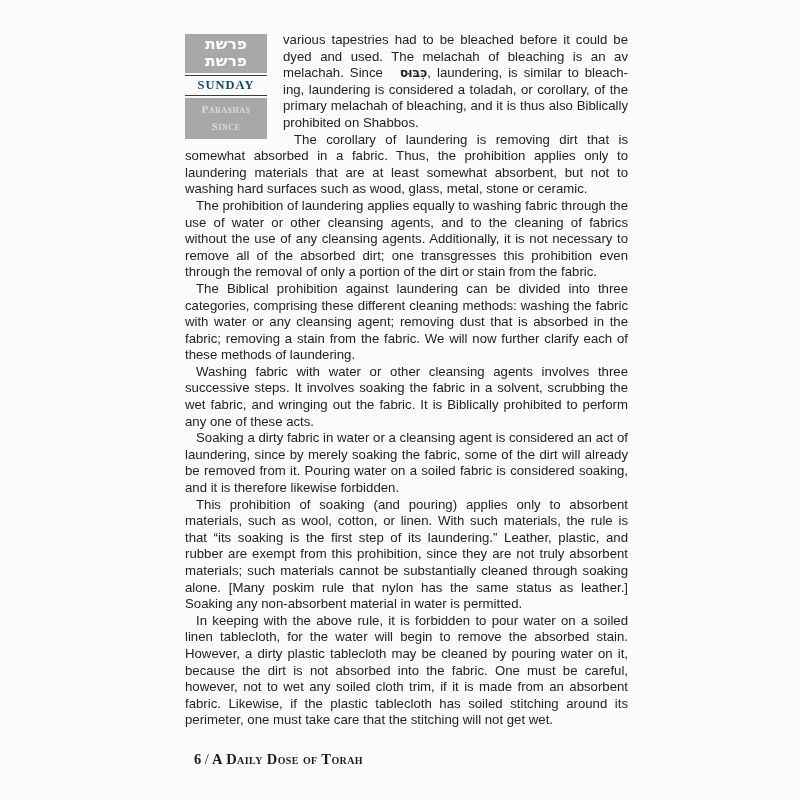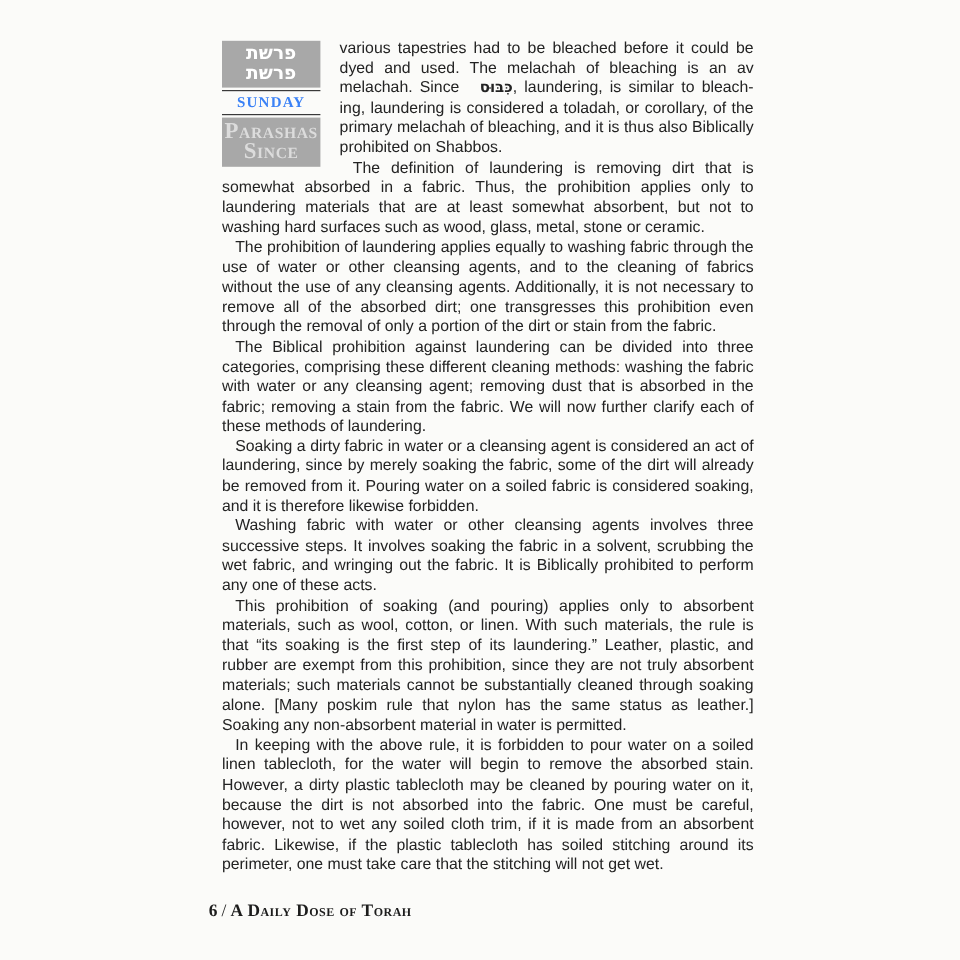--- a/index.html
+++ b/index.html
@@ -52,29 +52,29 @@
     border: 0;
     border-top: 1.4px solid #3a3a3a;
     margin: 2px 0;
   }
   .day-label {
     font-family: "Liberation Serif", serif;
     font-weight: bold;
     font-size: 12.5px;
     line-height: 13px;
     letter-spacing: 1px;
-    color: #3b82f6;
+    color: #0c4a6e;
     text-align: center;
     padding: 1px 0;
   }
   .eng-box {
     font-family: "Liberation Serif", serif;
     font-variant: small-caps;
     font-weight: bold;
-    font-size: 19px;
+    font-size: 11px;
     line-height: 17px;
     letter-spacing: 0.5px;
     padding: 3px 0 4px 0;
     color: #dcdcdc;
     margin-top: 2px;
   }
   
   .article p {
     margin: 0;
     padding: 0;
@@ -85,21 +85,21 @@
   .it { }
   .heb {
     font-family: "DejaVu Sans", sans-serif;
     font-weight: 600;
     font-size: 12.5px;
     margin-left: 11px;
   }
   
   .footer {
     position: absolute;
-    left: 174px;
+    left: 194px;
     top: 751px;
     font-family: "Liberation Serif", serif;
     font-weight: bold;
     font-size: 14.5px;
     color: #1c1c1c;
     letter-spacing: 0.4px;
   }
   .footer .sc { font-variant: small-caps; }
   .footer .sep { padding: 0 3px; font-weight: normal; }
 </style>
@@ -118,25 +118,25 @@
       <div class="rule"></div>
       <div class="day-label">SUNDAY</div>
       <div class="rule"></div>
       <div class="gray-box eng-box">
         <div>Parashas</div>
         <div>Since</div>
       </div>
     </div>
 
   <p><span>various tapestries had to be bleached before it could be dyed and used. The </span><span class="it">melachah</span><span> of </span><span class="it">bleaching</span><span> is an </span><span class="it">av melachah</span><span>. Since </span><span class="heb">כִּבּוּס</span><span>, </span><span class="it">laundering</span><span>, is similar to bleach­ing, laundering is considered a </span><span class="it">toladah</span><span>, or corollary, of the primary </span><span class="it">melachah</span><span> of bleaching, and it is thus also Biblically prohibited on Shabbos.</span></p>
-      <p class="indent"><span>The definition of </span><span class="it">laundering</span><span> is removing dirt that is somewhat absorbed in a fabric. Thus, the prohibition applies only to laundering materials that are at least somewhat absorbent, but not to washing hard surfaces such as wood, glass, metal, stone or ceramic.</span></p>
+      <p class="indent"><span>The corollary of </span><span class="it">laundering</span><span> is removing dirt that is somewhat absorbed in a fabric. Thus, the prohibition applies only to laundering materials that are at least somewhat absorbent, but not to washing hard surfaces such as wood, glass, metal, stone or ceramic.</span></p>
       <p class="indent"><span>The prohibition of </span><span class="it">laundering</span><span> applies equally to washing fabric through the use of water or other cleansing agents, and to the cleaning of fabrics without the use of </span><span class="it">any</span><span> cleansing agents. Additionally, it is not necessary to remove </span><span class="it">all</span><span> of the absorbed dirt; one transgresses this pro­hibition even through the removal of only a portion of the dirt or stain from the fabric.</span></p>
       <p class="indent"><span>The Biblical prohibition against laundering can be divided into three categories, comprising these different cleaning methods: washing the fabric with water or any cleansing agent; removing dust that is absorbed in the fabric; removing a stain from the fabric. We will now further clarify each of these methods of </span><span class="it">laundering</span><span>.</span></p>
+      <p class="indent"><span>Washing fabric with water or other cleansing agents involves three successive steps. It involves soaking the fabric in a solvent, scrubbing the wet fabric, and wringing out the fabric. It is Biblically prohibited to perform any one of these acts.</span></p>
       <p class="indent"><span>Soaking a dirty fabric in water or a cleansing agent is considered an act of </span><span class="it">laundering</span><span>, since by merely soaking the fabric, some of the dirt will already be removed from it. Pouring water on a soiled fabric is considered soaking, and it is therefore likewise forbidden.</span></p>
-      <p class="indent"><span>Washing fabric with water or other cleansing agents involves three successive steps. It involves soaking the fabric in a solvent, scrubbing the wet fabric, and wringing out the fabric. It is Biblically prohibited to perform any one of these acts.</span></p>
       <p class="indent"><span>This prohibition of soaking (and pouring) applies only to absorbent materials, such as wool, cotton, or linen. With such materials, the rule is that “its soaking is the first step of its laundering.” Leather, plastic, and rubber are exempt from this prohibition, since they are not truly ab­sorbent materials; such materials cannot be substantially cleaned through soaking alone. [Many </span><span class="it">poskim</span><span> rule that nylon has the same status as leather.] Soaking any non-absorbent material in water is permitted.</span></p>
       <p class="indent"><span>In keeping with the above rule, it is forbidden to pour water on a soiled linen tablecloth, for the water will begin to remove the absorbed stain. However, a dirty </span><span class="it">plastic</span><span> tablecloth may be cleaned by pouring water on it, because the dirt is not absorbed into the fabric. One must be careful, however, not to wet any soiled cloth trim, if it is made from an absorbent fabric. Likewise, if the plastic tablecloth has soiled stitching around its perimeter, one must take care that the stitching will not get wet.</span></p>
     </div>
 
   <div class="footer">
     <span>6</span><span class="sep">/</span><span class="sc">A Daily Dose of Torah</span>
   </div>
 
 </div>
 

